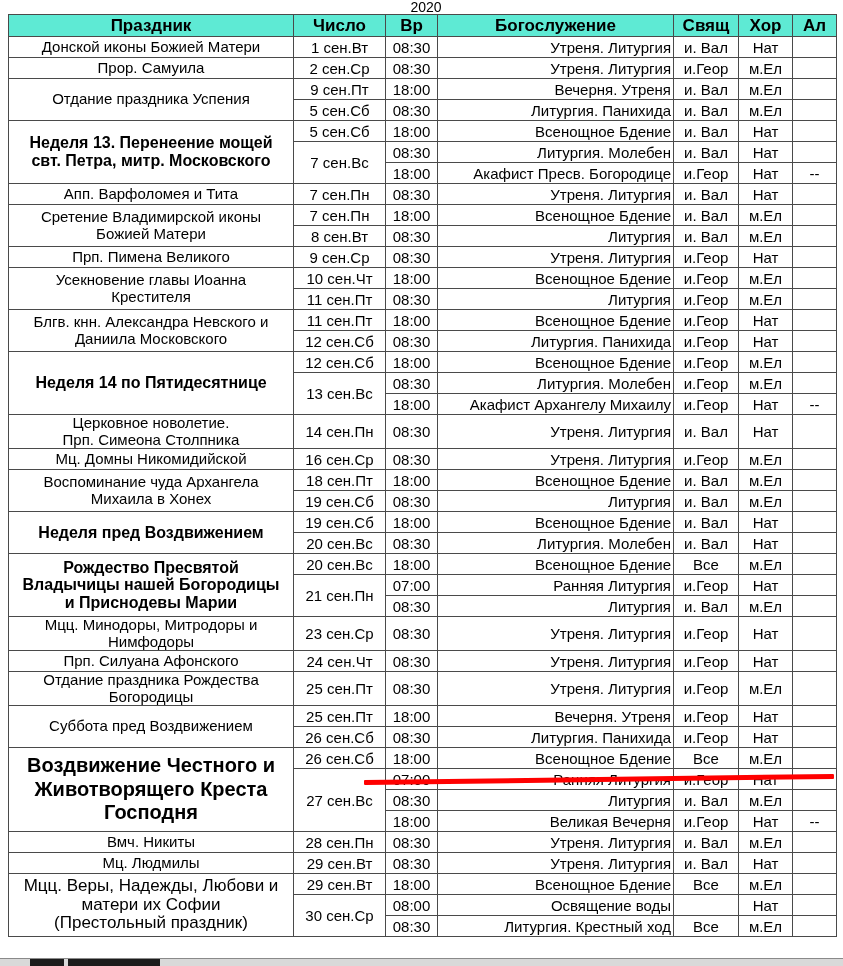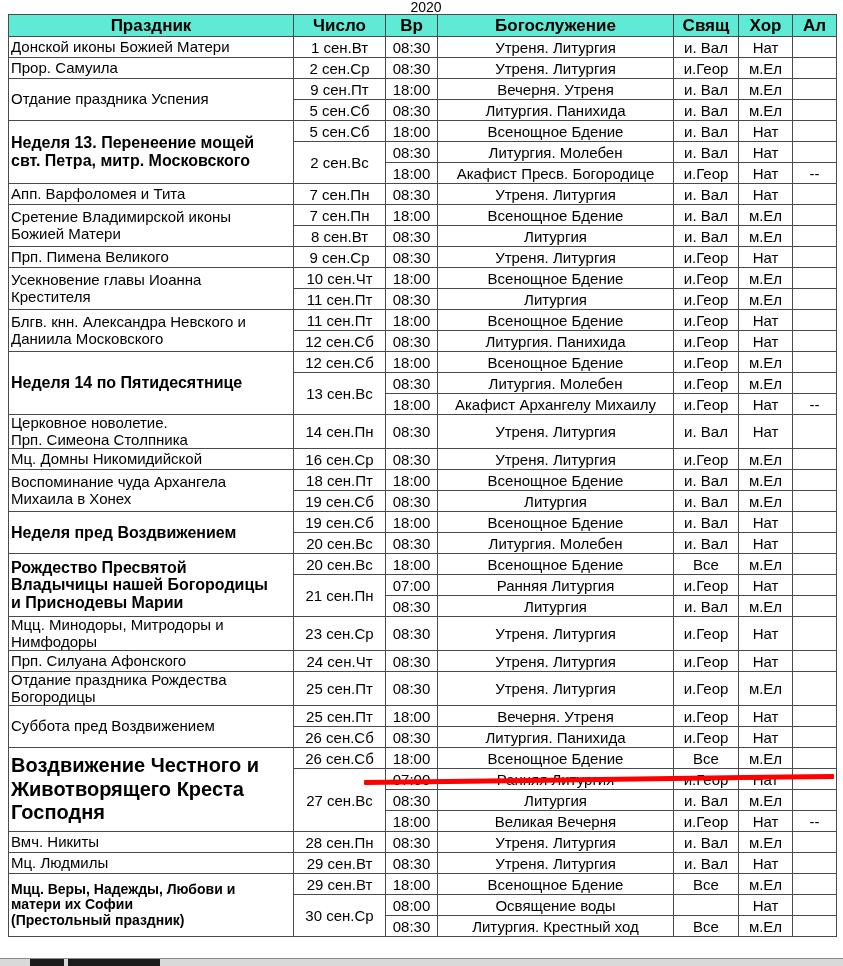--- a/index.html
+++ b/index.html
@@ -17,27 +17,27 @@
     border-collapse:collapse;table-layout:fixed;width:828px;
   }
   table.schedule th, table.schedule td{
     border:1px solid #4a4a4a;padding:0 2px;vertical-align:middle;
     overflow:hidden;
   }
   table.schedule th{
     font-size:17px;font-weight:bold;text-align:center;height:21px;background:#5eead4;
   }
   table.schedule td{font-size:15px;height:20px;background:#fff;}
-  td.holiday{text-align:left;white-space:pre-line;line-height:1.1;}
+  td.holiday{text-align:center;white-space:pre-line;line-height:1.1;}
   td.holiday.bold{font-weight:bold;font-size:16px;border-radius:7px;}
-  td.holiday.bold-lg{font-weight:bold;font-size:14px;}
+  td.holiday.bold-lg{font-weight:normal;font-size:17px;}
   td.holiday.bold-xl{font-weight:bold;font-size:20px;line-height:1.18;}
   td.date{text-align:center;white-space:nowrap;}
   td.time{text-align:center;white-space:nowrap;}
-  td.service{text-align:center;padding-left:4px;white-space:nowrap;}
+  td.service{text-align:right;padding-left:4px;white-space:nowrap;}
   td.priest{text-align:center;white-space:nowrap;}
   td.choir{text-align:center;white-space:nowrap;}
   td.al{text-align:center;white-space:nowrap;}
   .red-strike{
     position:absolute;left:356px;width:470px;height:5px;
     transform:rotate(-0.75deg);z-index:5;border-radius:1px;
   }
   .bottom-strip{
     position:absolute;left:0;bottom:0;width:843px;height:7px;
     background:#d9d9d9;border-top:1px solid #8a8a8a;
@@ -114,21 +114,21 @@
           <td class="holiday bold" rowspan="3">Неделя 13. Перенеение мощей
 свт. Петра, митр. Московского</td>
           <td class="date">5 сен.Сб</td>
           <td class="time">18:00</td>
           <td class="service">Всенощное Бдение</td>
           <td class="priest">и. Вал</td>
           <td class="choir">Нат</td>
           <td class="al"></td>
         </tr>
         <tr>
-          <td class="date" rowspan="2">2 сен.Вс</td>
+          <td class="date" rowspan="2">7 сен.Вс</td>
           <td class="time">08:30</td>
           <td class="service">Литургия. Молебен</td>
           <td class="priest">и. Вал</td>
           <td class="choir">Нат</td>
           <td class="al"></td>
         </tr>
         <tr>
           <td class="time">18:00</td>
           <td class="service">Акафист Пресв. Богородице</td>
           <td class="priest">и.Геор</td>

